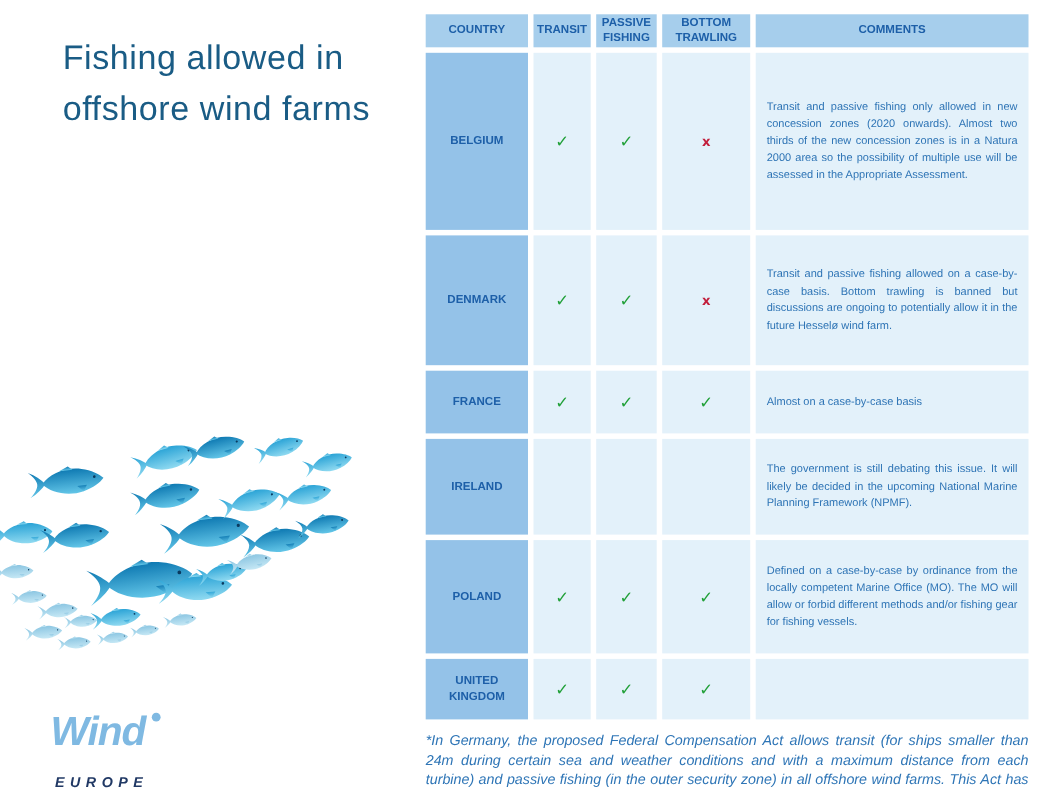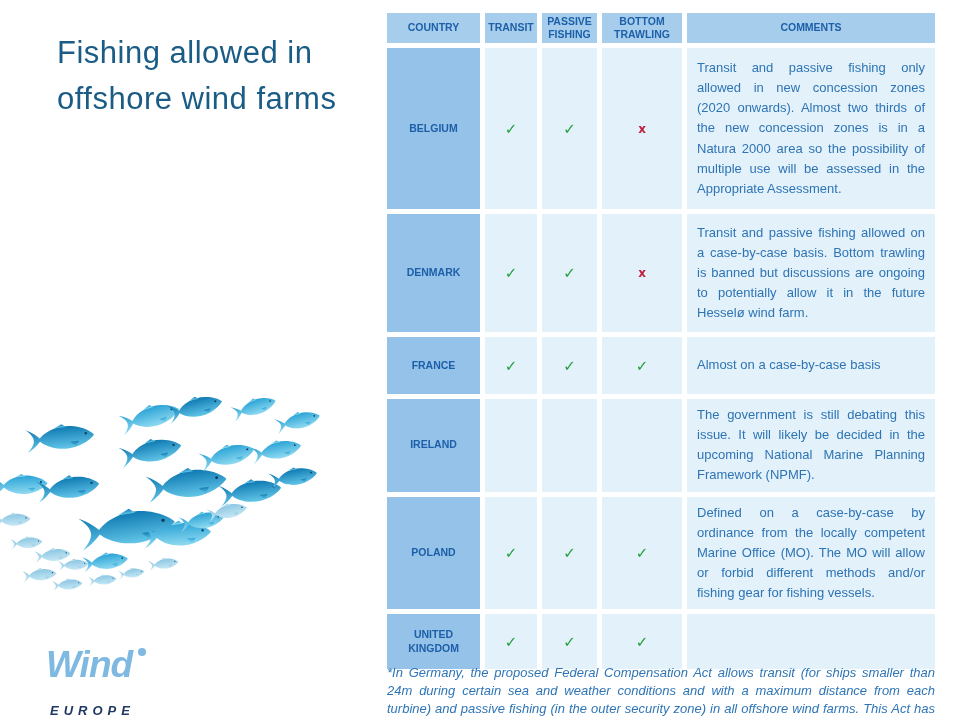--- a/index.html
+++ b/index.html
@@ -27,21 +27,21 @@
   }
   .rules-table td{vertical-align:middle;}
   td.country{
     background:#94C2E8;color:#1D5FA8;font-size:10.5px;font-weight:bold;
     text-align:center;padding:12px 4px;line-height:1.3;
   }
   td.mark{background:#E3F1FA;text-align:center;font-family:"DejaVu Sans",sans-serif;}
   td.mark.mark-yes{color:#21A038;font-size:15px;font-weight:bold;}
   td.mark.mark-no{color:#C21F3C;font-size:12px;font-weight:bold;}
   td.comment{
-    background:#E3F1FA;color:#2E74B5;font-size:13px;line-height:1.55;
+    background:#E3F1FA;color:#2E74B5;font-size:10px;line-height:1.55;
     padding:6px 10px;text-align:justify;
   }
   
   tbody tr:nth-child(1)>td{height:137px;}
   tbody tr:nth-child(2)>td{height:94px;}
   tbody tr:nth-child(3)>td{height:33px;}
   tbody tr:nth-child(4)>td{height:63px;}
   tbody tr:nth-child(5)>td{height:79px;}
   tbody tr:nth-child(6)>td{height:31px;}
   tbody tr:nth-child(7)>td{height:104px;}

